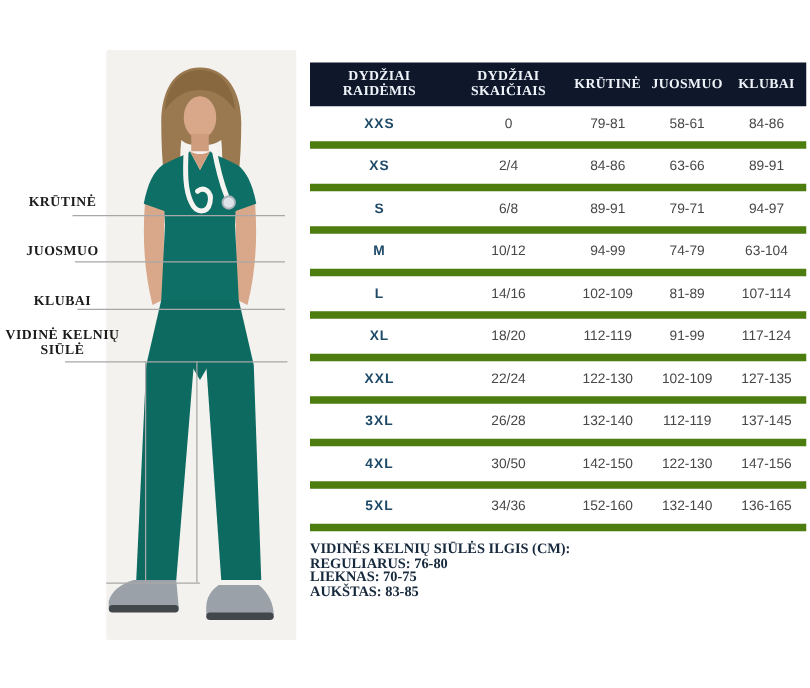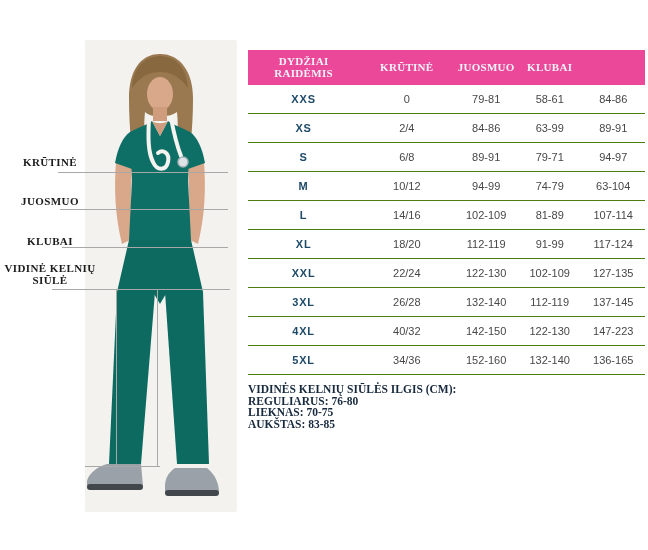--- a/index.html
+++ b/index.html
@@ -22,28 +22,28 @@
   .m-line.h{height:1px;}
   .m-line.v{width:1px;}
   
   .table-wrap{position:absolute;left:248px;top:50px;width:397px;}
   .table-title{
     text-align:center;font-family:"Liberation Serif",serif;font-weight:bold;
     font-size:11.5px;color:#1b3a5a;letter-spacing:0.2px;margin-bottom:5px;
   }
   .grid-row{display:grid;grid-template-columns:28% 24% 16% 16% 16%;align-items:center;}
   .thead{
-    background:#ec4899;height:35px;
+    background:#0f172a;height:35px;
   }
   .thead .hcell{
     color:#eef3f9;font-family:"Liberation Serif",serif;font-weight:bold;
     font-size:11px;text-align:center;line-height:11.5px;letter-spacing:0.3px;
     padding:0 2px;
   }
-  .trow{height:28px;border-bottom:1px solid #4d7c0f;}
+  .trow{height:28px;border-bottom:6px solid #4d7c0f;}
   .tcell{font-size:11px;color:#474747;text-align:center;}
   .tcell.size{
     font-weight:bold;color:#1e4a68;letter-spacing:0.8px;font-size:11px;
   }
   .inseam{
     margin-top:9px;text-align:left;font-family:"Liberation Serif",serif;
     font-weight:bold;color:#17293d;font-size:11.5px;line-height:11.5px;
   }
   .inseam div{margin-bottom:0;}
 </style>
@@ -97,37 +97,38 @@
   <div class="m-line h" style="left:62px;top:247px;width:166px;"></div>
   <div class="m-line h" style="left:52px;top:289px;width:178px;"></div>
   <div class="m-line v" style="left:116px;top:289px;height:177px;"></div>
   <div class="m-line v" style="left:157px;top:289px;height:177px;"></div>
   <div class="m-line h" style="left:85px;top:466px;width:75px;"></div>
 
   <div class="table-wrap">
 
     <div class="grid-row thead">
       <div class="hcell">DYDŽIAI RAIDĖMIS</div>
+      <div class="hcell">DYDŽIAI SKAIČIAIS</div>
       <div class="hcell">KRŪTINĖ</div>
       <div class="hcell">JUOSMUO</div>
       <div class="hcell">KLUBAI</div>
     </div>
 
     <div class="grid-row trow">
       <div class="tcell size">XXS</div>
       <div class="tcell">0</div>
       <div class="tcell">79-81</div>
       <div class="tcell">58-61</div>
       <div class="tcell">84-86</div>
     </div>
     <div class="grid-row trow">
       <div class="tcell size">XS</div>
       <div class="tcell">2/4</div>
       <div class="tcell">84-86</div>
-      <div class="tcell">63-99</div>
+      <div class="tcell">63-66</div>
       <div class="tcell">89-91</div>
     </div>
     <div class="grid-row trow">
       <div class="tcell size">S</div>
       <div class="tcell">6/8</div>
       <div class="tcell">89-91</div>
       <div class="tcell">79-71</div>
       <div class="tcell">94-97</div>
     </div>
     <div class="grid-row trow">
@@ -160,24 +161,24 @@
     </div>
     <div class="grid-row trow">
       <div class="tcell size">3XL</div>
       <div class="tcell">26/28</div>
       <div class="tcell">132-140</div>
       <div class="tcell">112-119</div>
       <div class="tcell">137-145</div>
     </div>
     <div class="grid-row trow">
       <div class="tcell size">4XL</div>
-      <div class="tcell">40/32</div>
+      <div class="tcell">30/50</div>
       <div class="tcell">142-150</div>
       <div class="tcell">122-130</div>
-      <div class="tcell">147-223</div>
+      <div class="tcell">147-156</div>
     </div>
     <div class="grid-row trow">
       <div class="tcell size">5XL</div>
       <div class="tcell">34/36</div>
       <div class="tcell">152-160</div>
       <div class="tcell">132-140</div>
       <div class="tcell">136-165</div>
     </div>
 
     <div class="inseam">

